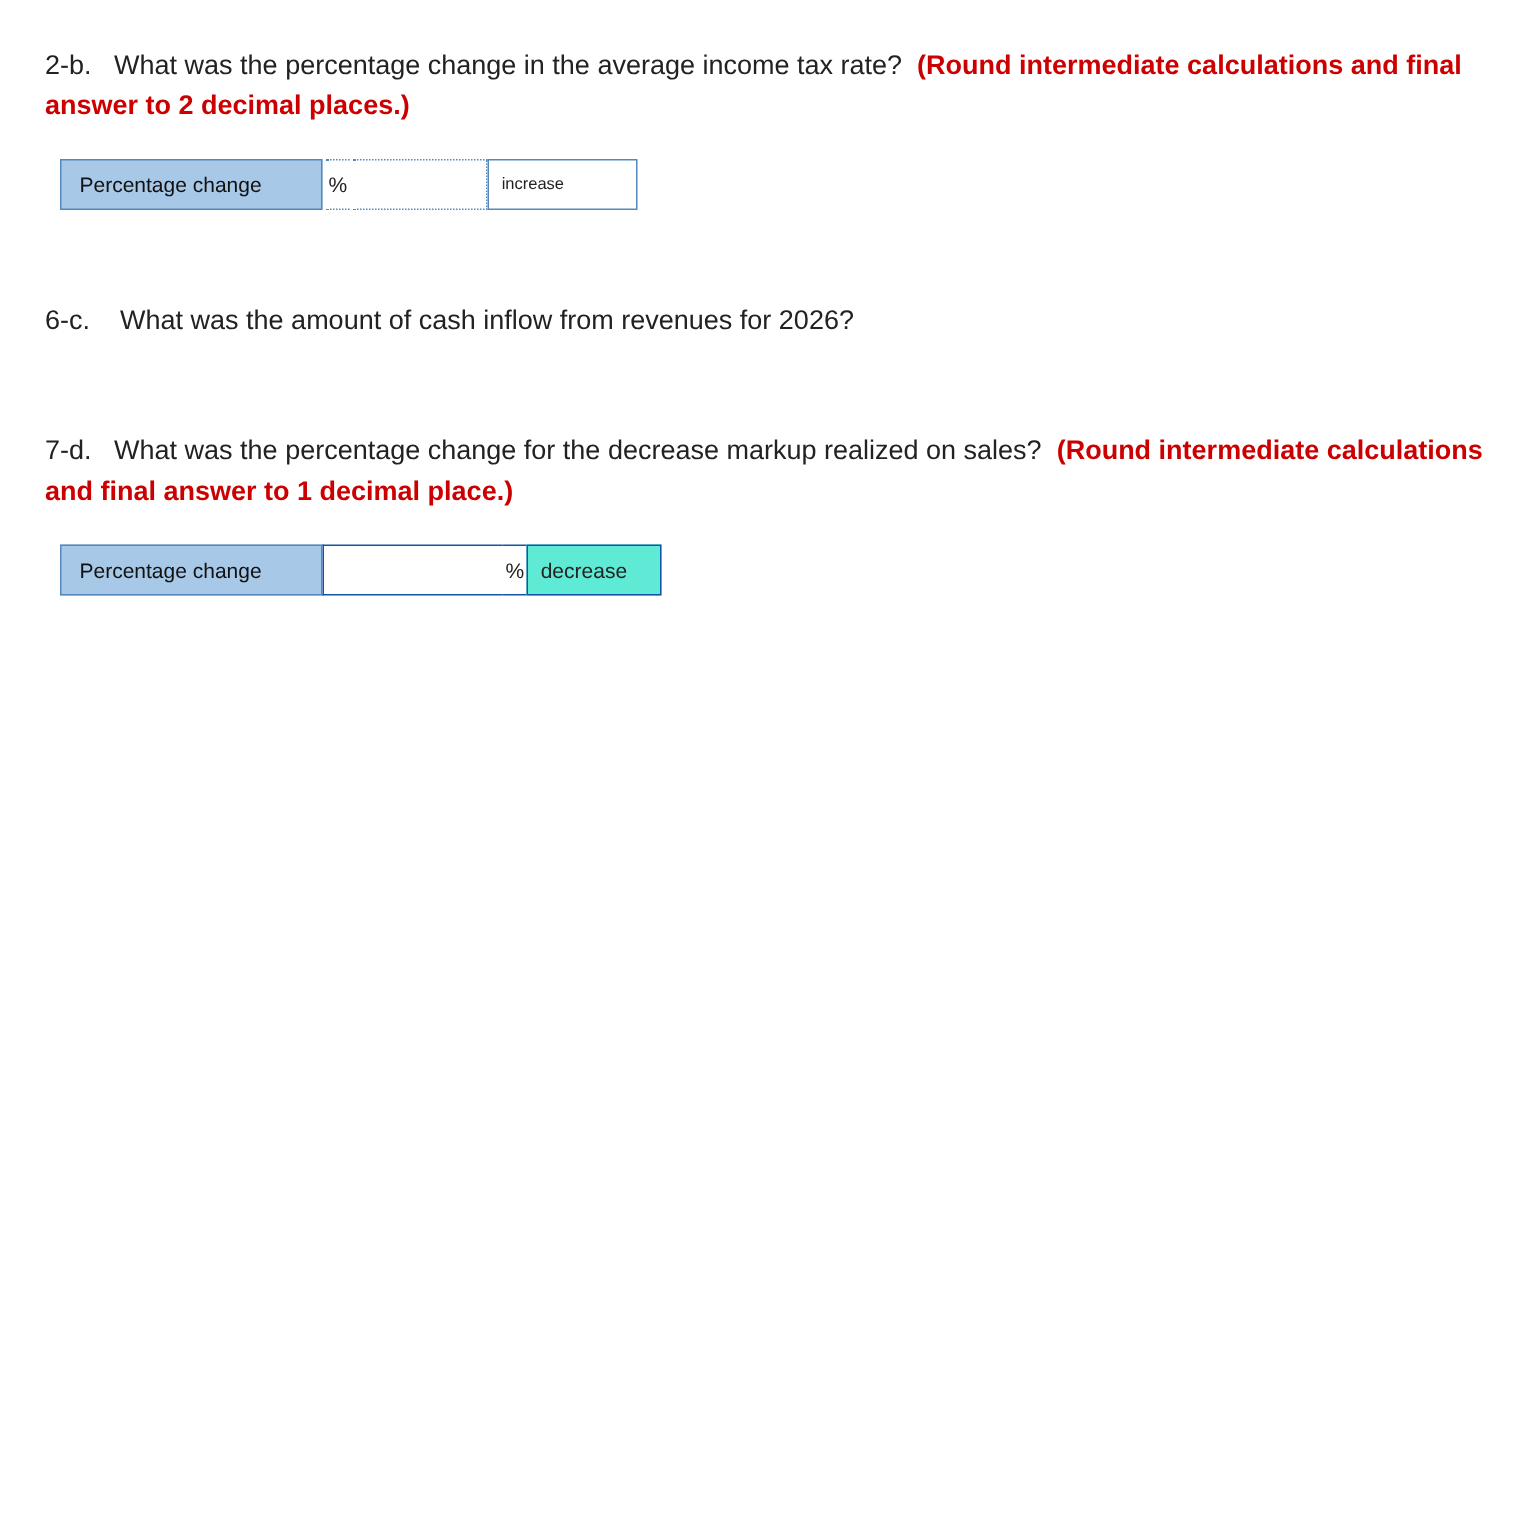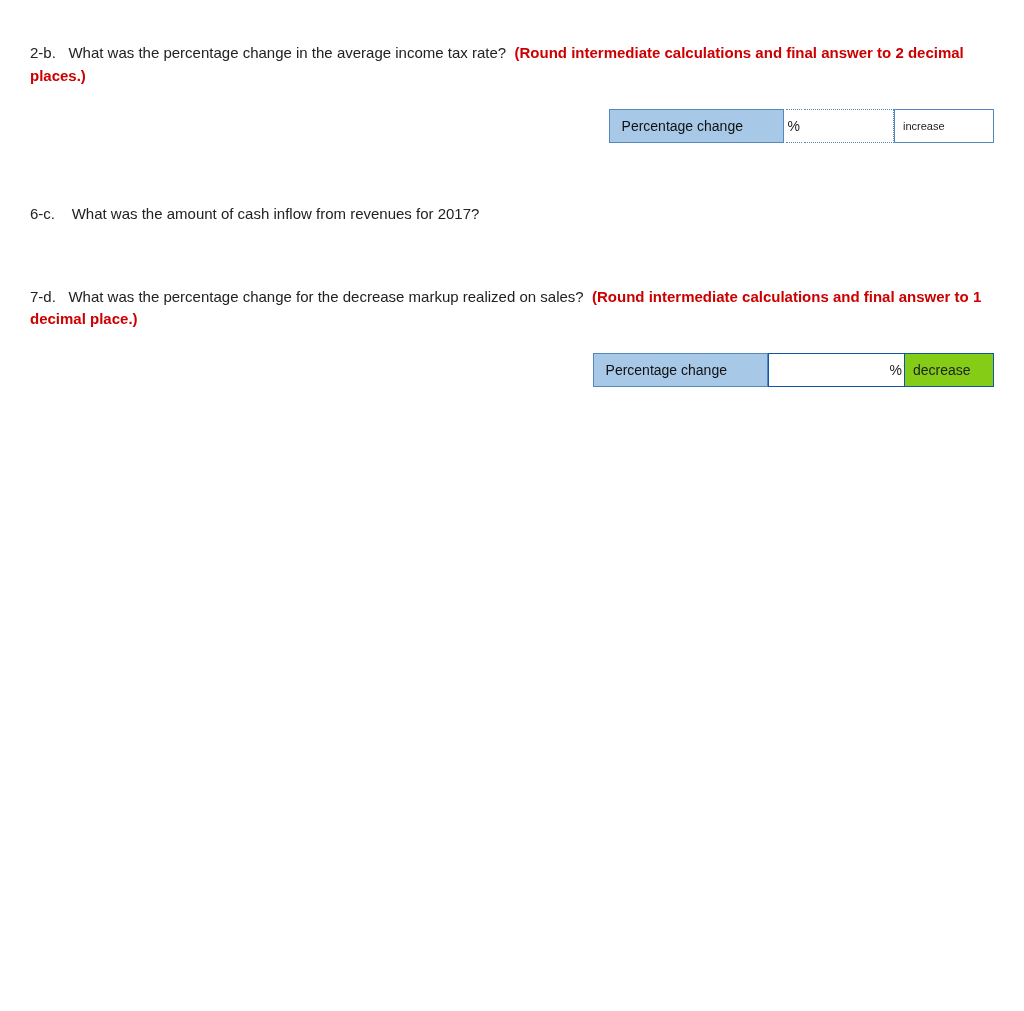--- a/index.html
+++ b/index.html
@@ -16,37 +16,35 @@
       padding: 30px 30px;
       width: 1024px;
       min-height: 1011px;
     }
 
     .section {
       margin-bottom: 60px;
     }
 
     .question-label {
-      font-size: 15px;
+      font-size: 18px;
       color: #222;
       line-height: 1.5;
       margin-bottom: 22px;
-      margin-top: 12px;
     }
 
     .question-label .highlight {
       color: #cc0000;
       font-weight: bold;
     }
 
     .field-row {
       display: flex;
       align-items: center;
       margin-left: 10px;
-      justify-content: flex-end;
     }
 
     .label-cell {
       background-color: #a8c8e8;
       border: 1px solid #5588bb;
       padding: 6px 12px;
       font-size: 14px;
       color: #111;
       min-width: 175px;
       height: 34px;
@@ -127,21 +125,21 @@
     }
 
     .direction-cell-solid {
       border: 1.5px solid #1155aa;
       height: 34px;
       min-width: 90px;
       display: flex;
       align-items: center;
       padding: 0 8px;
       font-size: 14px;
-      background: #84cc16;
+      background: #5eead4;
     }
   </style>
 </head>
 <body>
 
 <div class="section section-2b">
   <div class="question-label">
     <span>2-b.</span>
     &nbsp;
     <span>What was the percentage change in the average income tax rate?</span>
@@ -152,21 +150,21 @@
     <div class="percent-symbol">%</div>
     <input class="input-dotted" type="text" value="" style="">
     <div class="direction-cell">increase</div>
   </div>
 </div>
 
 <div class="section">
   <div class="question-label">
     <span>6-c.</span>
     &nbsp;&nbsp;
-    <span>What was the amount of cash inflow from revenues for 2017?</span>
+    <span>What was the amount of cash inflow from revenues for 2026?</span>
   </div>
 </div>
 
 <div class="section">
   <div class="question-label">
     <span>7-d.</span>
     &nbsp;
     <span>What was the percentage change for the decrease markup realized on sales?</span>
     &nbsp;<span class="highlight">(Round intermediate calculations and final answer to 1 decimal place.)</span>
   </div>

